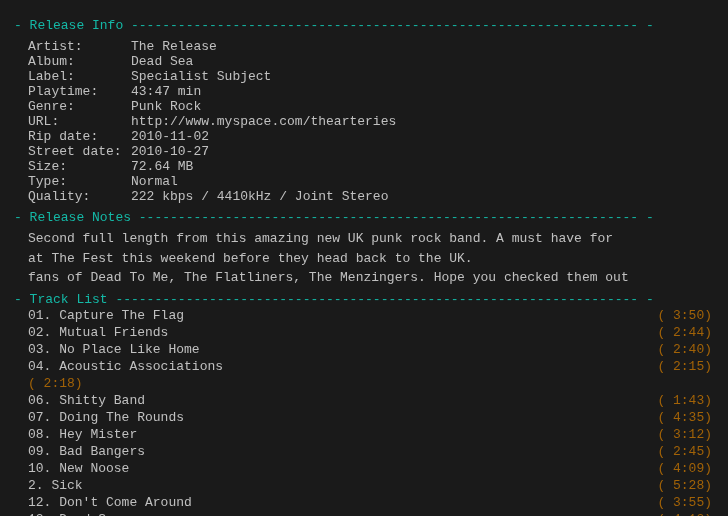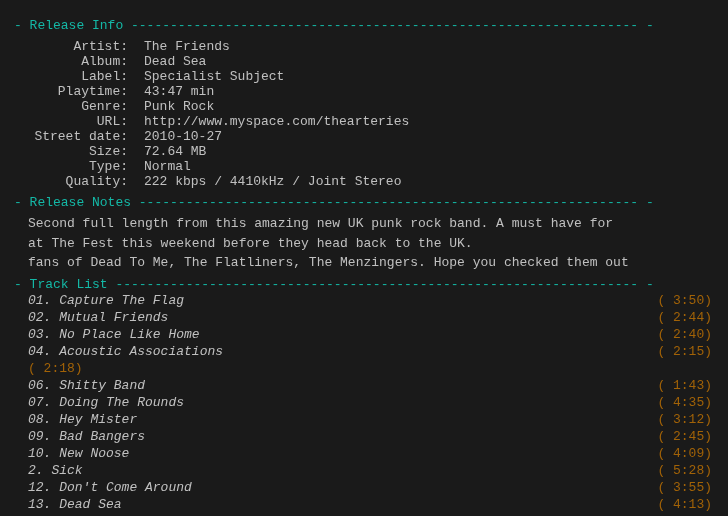--- a/index.html
+++ b/index.html
@@ -23,22 +23,21 @@
     }
     .section-line {
       color: #14b8a6;
       white-space: pre;
     }
     .info-table {
       margin: 6px 0 6px 14px;
     }
     .info-row {
       display: flex;
-      gap: 16px;
-      text-align: right;
+      gap: 3px;
     }
     .info-label {
       min-width: 100px;
       color: #c0c0c0;
     }
     .info-value {
       color: #c0c0c0;
     }
     .notes-text {
       margin: 4px 0 4px 14px;
@@ -46,58 +45,61 @@
       line-height: 1.5;
     }
     .track-row {
       display: flex;
       justify-content: space-between;
       padding: 1px 0;
       padding-left: 14px;
     }
     .track-title {
       color: #c0c0c0;
-      font-style: italic;
     }
     .track-duration {
       color: #a16207;
       padding-right: 2px;
     }
   </style>
 </head>
 <body>
 
 <div class="title"></div>
 
 <div>
   <div class="section-line">- Release Info ----------------------------------------------------------------- -</div>
   <div class="info-table" id="info-table">
       <div class="info-row">
         <span class="info-label">Artist:</span>
-        <span class="info-value">The Friends</span>
+        <span class="info-value">The Release</span>
       </div>
       <div class="info-row">
         <span class="info-label">Album:</span>
         <span class="info-value">Dead Sea</span>
       </div>
       <div class="info-row">
         <span class="info-label">Label:</span>
         <span class="info-value">Specialist Subject</span>
       </div>
       <div class="info-row">
         <span class="info-label">Playtime:</span>
         <span class="info-value">43:47 min</span>
       </div>
       <div class="info-row">
         <span class="info-label">Genre:</span>
         <span class="info-value">Punk Rock</span>
       </div>
       <div class="info-row">
         <span class="info-label">URL:</span>
         <span class="info-value">http://www.myspace.com/thearteries</span>
+      </div>
+      <div class="info-row">
+        <span class="info-label">Rip date:</span>
+        <span class="info-value">2010-11-02</span>
       </div>
       <div class="info-row">
         <span class="info-label">Street date:</span>
         <span class="info-value">2010-10-27</span>
       </div>
       <div class="info-row">
         <span class="info-label">Size:</span>
         <span class="info-value">72.64 MB</span>
       </div>
       <div class="info-row">

